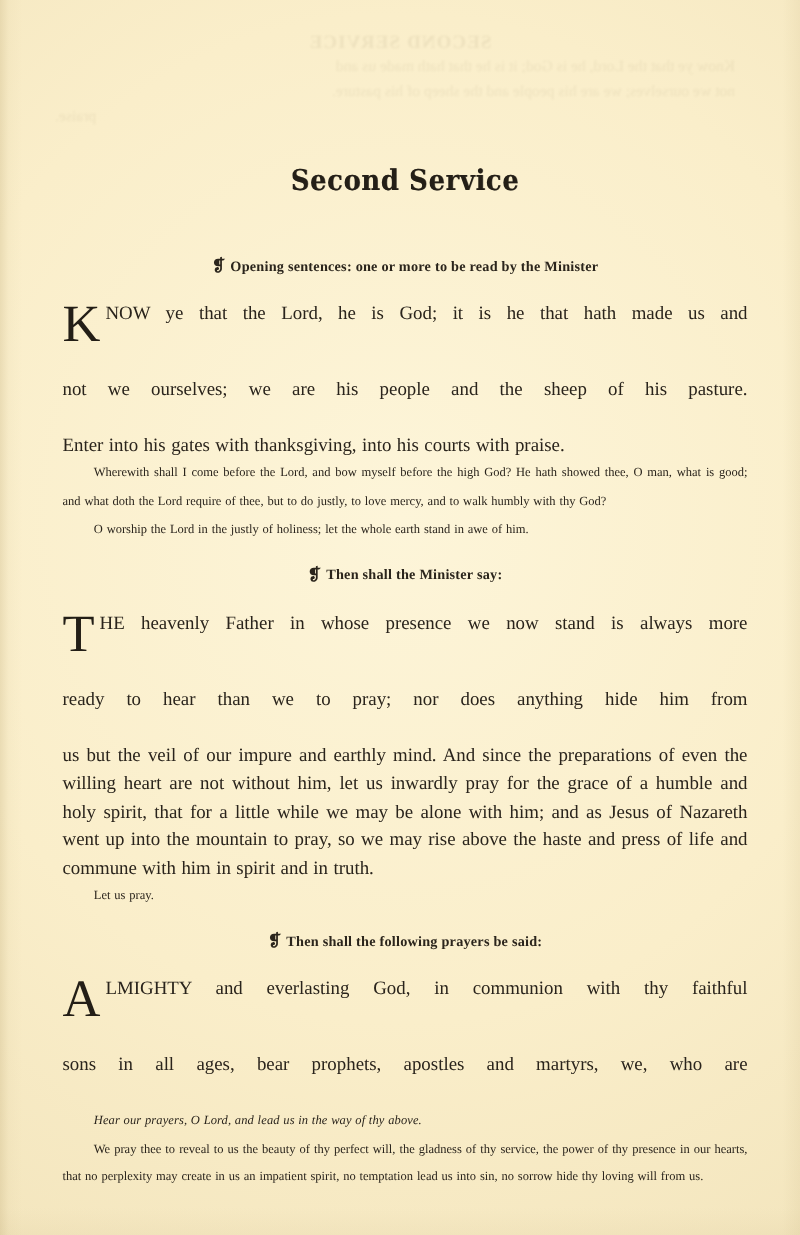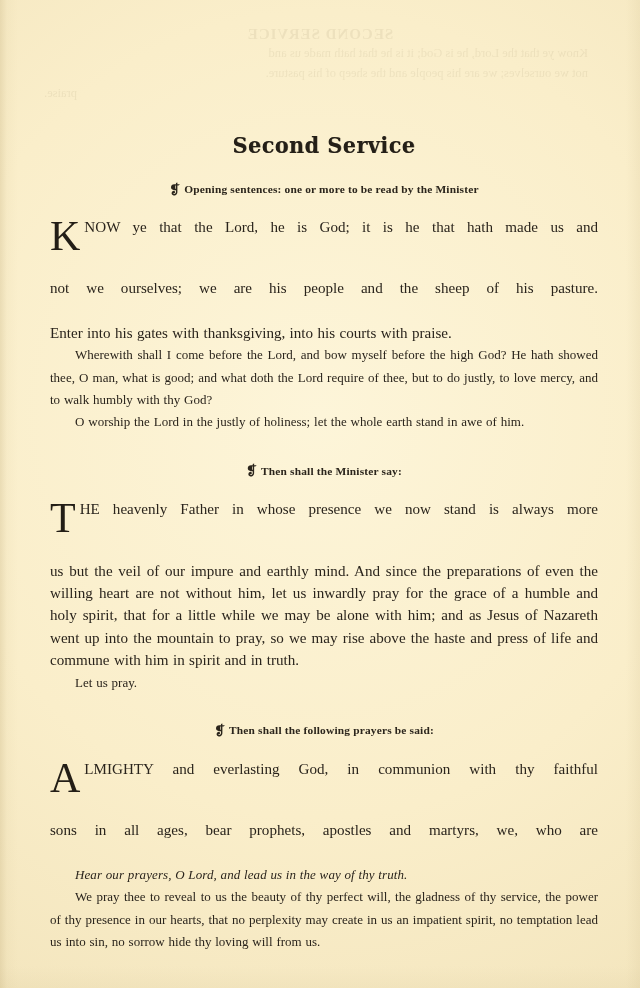--- a/index.html
+++ b/index.html
@@ -88,27 +88,27 @@
     font-family: "Liberation Serif", "DejaVu Serif", serif;
   }
   .rubric .pilcrow {
     font-weight: bold;
     font-size: 13px;
     letter-spacing: 0;
     padding-right: 4px;
     vertical-align: -0.5px;
   }
 
-  .rubric-1 { margin-top: 22px; }
-  .rubric-2 { margin-top: 29px; }
-  .rubric-3 { margin-top: 28px; }
+  .rubric-1 { margin-top: 46px; }
+  .rubric-2 { margin-top: 17px; }
+  .rubric-3 { margin-top: 16px; }
 
   p.body {
     margin: 0;
-    font-size: 13px;
+    font-size: 10px;
     line-height: 22.4px;
     text-align: justify;
     text-justify: inter-word;
     text-indent: 25px;
     word-spacing: 0.6px;
     hyphens: manual;
   }
 
   p.body.italic-response {
     font-style: italic;
@@ -190,32 +190,33 @@
     <p class="body">Wherewith shall I come before the Lord, and bow myself before the high God? He hath showed thee, O man, what is good; and what doth the Lord require of thee, but to do justly, to love mercy, and to walk humbly with thy God?</p>
     <p class="body">O worship the Lord in the justly of holiness; let the whole earth stand in awe of him.</p>
 
     <div class="rubric rubric-2">
       <span class="pilcrow">❡</span><span>Then shall the Minister say:</span>
     </div>
 
     <div class="dropcap-para para-after-rubric">
       <span class="initial">T</span>
       <span class="l1 just-line">HE heavenly Father in whose presence we now stand is always more</span>
+      <span class="l2 just-line">ready to hear than we to pray; nor does anything hide him from</span>
       <span class="rest">us but the veil of our impure and earthly mind. And since the preparations of even the willing heart are not without him, let us inwardly pray for the grace of a humble and holy spirit, that for a little while we may be alone with him; and as Jesus of Nazareth went up into the mountain to pray, so we may rise above the haste and press of life and commune with him in spirit and in truth.</span>
     </div>
 
     <p class="body">Let us pray.</p>
 
     <div class="rubric rubric-3">
       <span class="pilcrow">❡</span><span>Then shall the following prayers be said:</span>
     </div>
 
     <div class="dropcap-para para-after-rubric">
       <span class="initial">A</span>
       <span class="l1 just-line">LMIGHTY and everlasting God, in communion with thy faithful</span>
       <span class="l2 just-line">sons in all ages, bear prophets, apostles and martyrs, we, who are</span>
     </div>
 
-    <p class="body italic-response">Hear our prayers, O Lord, and lead us in the way of thy truth.</p>
+    <p class="body italic-response">Hear our prayers, O Lord, and lead us in the way of thy above.</p>
     <p class="body">We pray thee to reveal to us the beauty of thy perfect will, the gladness of thy service, the power of thy presence in our hearts, that no perplexity may create in us an impatient spirit, no temptation lead us into sin, no sorrow hide thy loving will from us.</p>
 
   </div>
 </div>
 
 </body></html>

